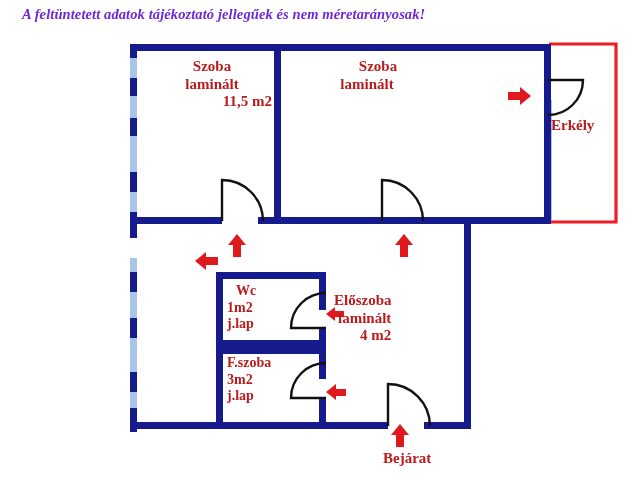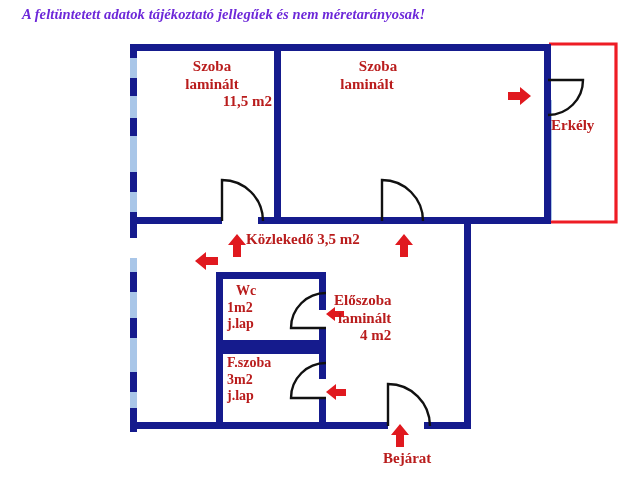--- a/index.html
+++ b/index.html
@@ -190,23 +190,20 @@
 
   <div class="room-label lbl-szoba2">
     <div class="l1">Szoba</div>
     <div class="l2">laminált</div>
   </div>
 
   <div class="room-label lbl-erkely">
     <div class="l1">Erkély</div>
   </div>
 
-  <div class="room-label lbl-kozlekedo">
-    <div class="l1">Közlekedő 3,5 m2</div>
-  </div>
 
 
   <div class="room-label lbl-wc">
     <div class="l1">Wc</div>
     <div class="l2">1m2</div>
     <div class="l3">j.lap</div>
   </div>
 
   <div class="room-label lbl-fszoba">
     <div class="l1">F.szoba</div>

